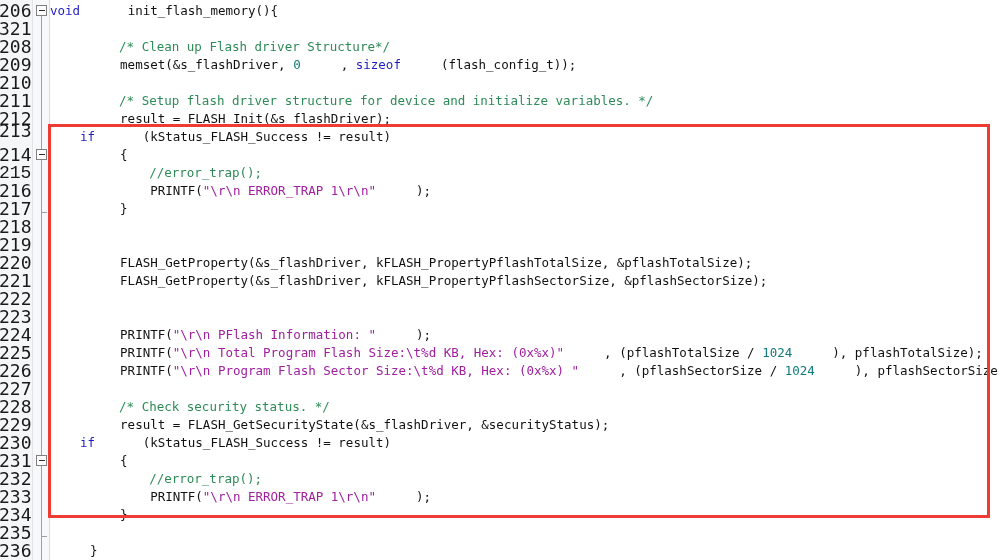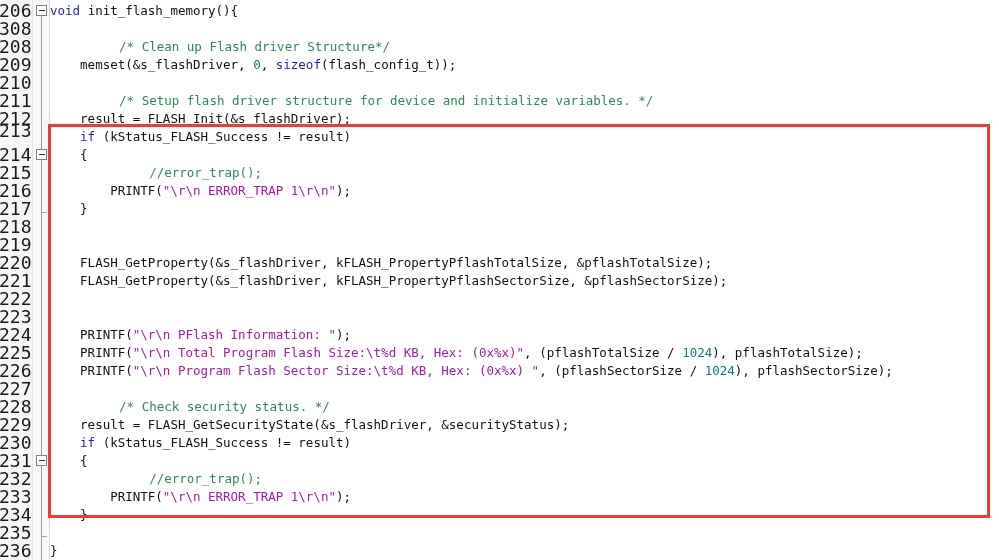--- a/index.html
+++ b/index.html
@@ -106,47 +106,47 @@
     font-size: 12.5px;
     white-space: pre;
     color: #111111;
   }
 
   
   .kw      { color: #1d1dc4; }
   .cm      { color: #2e8b57; margin-left: 39px; }
   .str     { color: #a020a0; }
   .num     { color: #0f7a7a; }
-  .pl      { color: #111111; }
+  .pl      { color: #111111; padding-left: 40px; }
 
   
   #redbox {
     position: absolute;
     box-sizing: border-box;
     border: 3px solid #ee3b33;
     pointer-events: none;
     background: transparent;
   }
 </style>
 </head>
 <body>
 
 <div id="editor">
 
   <div id="gutter">
       <div class="lineno" style="top: 2px;">206</div>
-      <div class="lineno" style="top: 20px;">308</div>
+      <div class="lineno" style="top: 20px;">321</div>
       <div class="lineno" style="top: 38px;">208</div>
       <div class="lineno" style="top: 56px;">209</div>
       <div class="lineno" style="top: 74px;">210</div>
       <div class="lineno" style="top: 92px;">211</div>
       <div class="lineno" style="top: 110px;">212</div>
       <div class="lineno" style="top: 122px; text-align: right;">213</div>
       <div class="lineno" style="top: 146px;">214</div>
-      <div class="lineno" style="top: 164px;">215</div>
+      <div class="lineno" style="top: 164px; font-family: Liberation Mono, monospace;">215</div>
       <div class="lineno" style="top: 182px;">216</div>
       <div class="lineno" style="top: 200px;">217</div>
       <div class="lineno" style="top: 218px;">218</div>
       <div class="lineno" style="top: 236px;">219</div>
       <div class="lineno" style="top: 254px;">220</div>
       <div class="lineno" style="top: 272px;">221</div>
       <div class="lineno" style="top: 290px;">222</div>
       <div class="lineno" style="top: 308px;">223</div>
       <div class="lineno" style="top: 326px;">224</div>
       <div class="lineno" style="top: 344px;">225</div>

